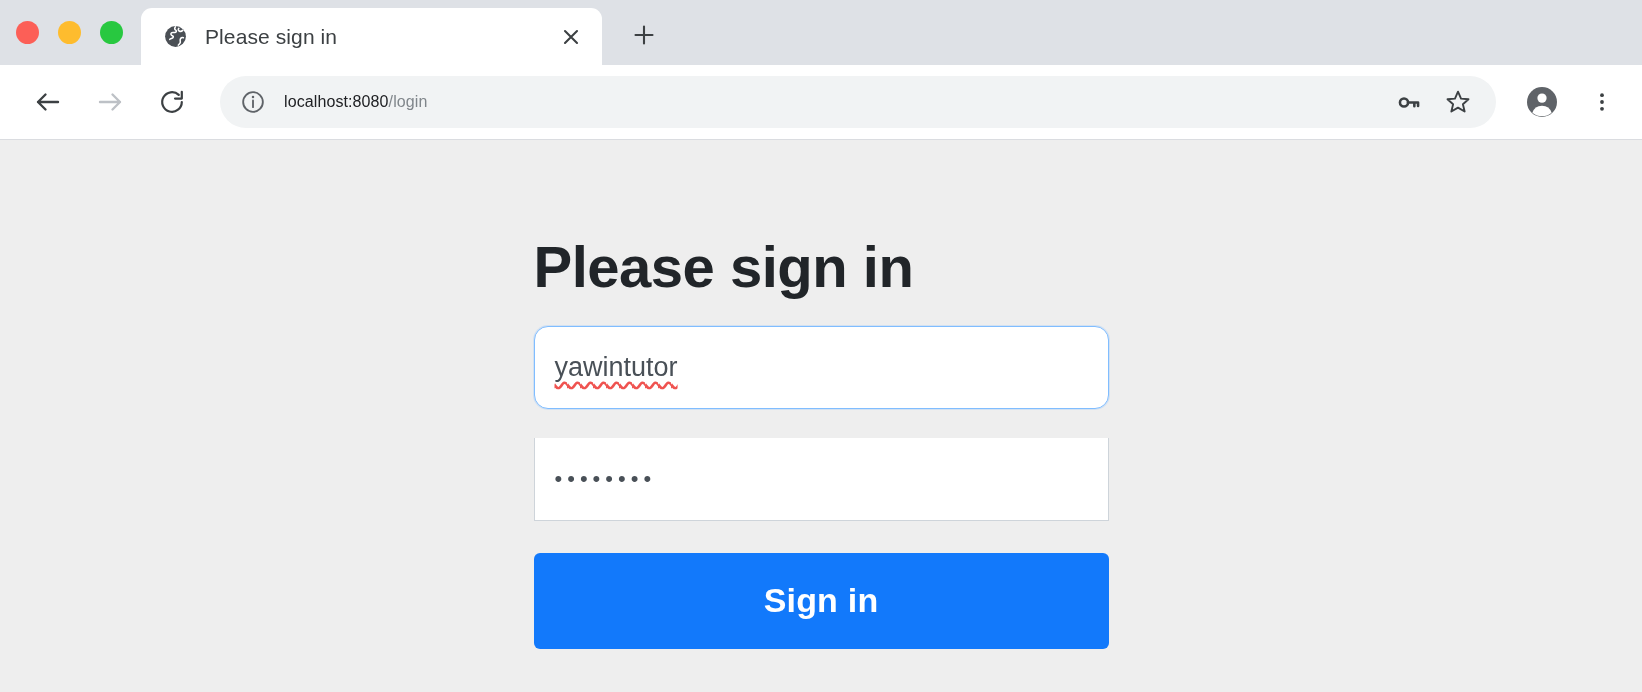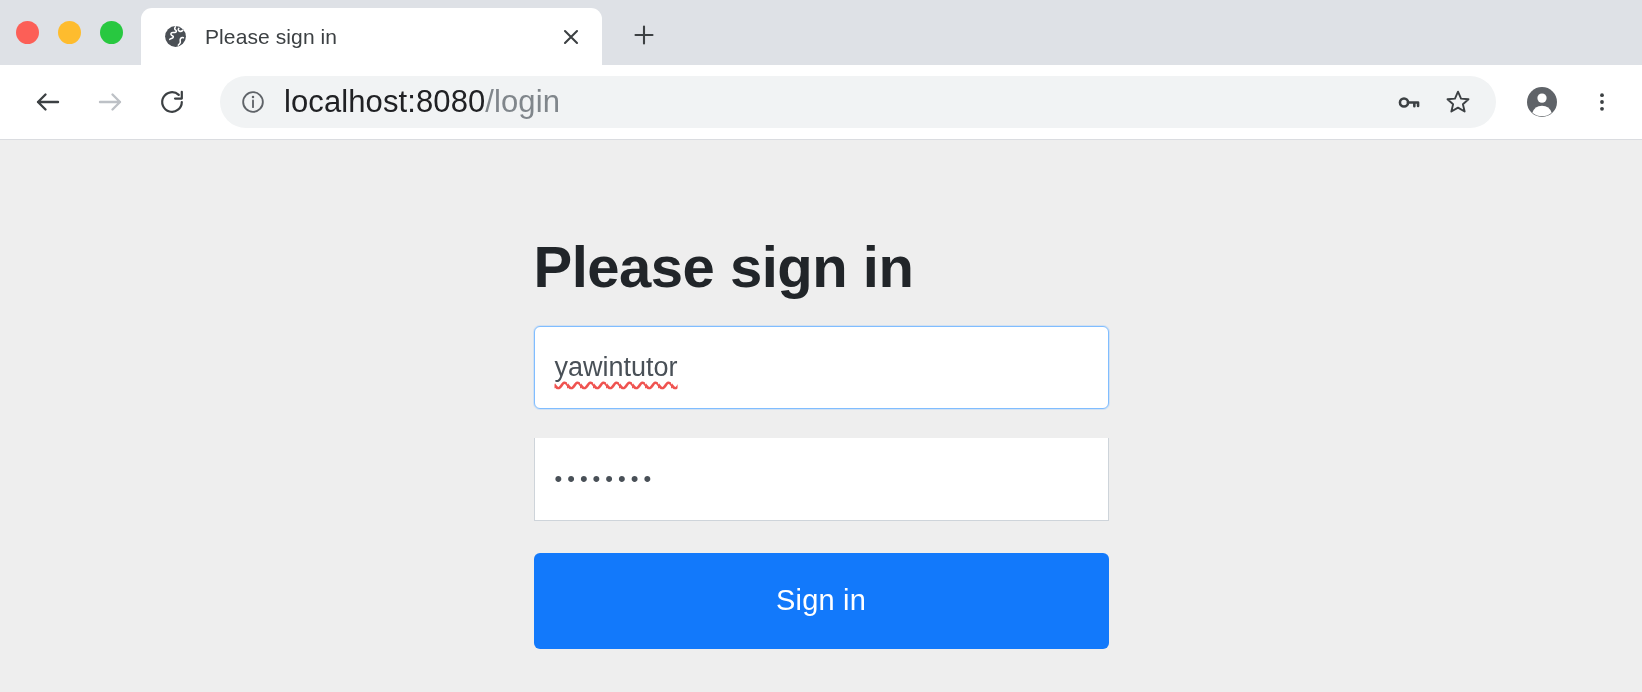--- a/index.html
+++ b/index.html
@@ -141,21 +141,21 @@
   .omni-info {
     width: 34px;
     height: 34px;
     display: flex;
     align-items: center;
     justify-content: center;
     flex: 0 0 auto;
     margin-right: 14px;
   }
   .omni-url {
-    font-size: 31px;
+    font-size: 16px;
     color: #202124;
     white-space: nowrap;
     overflow: hidden;
     text-overflow: ellipsis;
     flex: 1 1 auto;
     letter-spacing: 0.1px;
   }
   .omni-url .path { color: #80868b; }
   .omni-action {
     width: 40px;
@@ -210,21 +210,21 @@
     background: #ffffff;
     box-sizing: border-box;
     display: flex;
     align-items: center;
     padding: 0 20px;
     font-size: 27px;
     color: #495057;
   }
   .field.focused {
     border: 1px solid #80bdff;
-    border-radius: 6px;
+    border-radius: 14px;
     box-shadow: 0 0 0 1px rgba(128,189,255,0.25);
     margin-bottom: 29px;
   }
   .field.plain {
     border: 1px solid #ced4da;
     border-top: none;
     margin-bottom: 32px;
   }
   .field-text {
     position: relative;
@@ -242,27 +242,28 @@
     color: #495057;
     line-height: 1;
   }
   .signin-btn {
     width: 575px;
     height: 96px;
     background: #1279fb;
     border: none;
     border-radius: 6px;
     color: #ffffff;
-    font-size: 29px;
+    font-size: 34px;
     font-family: "Liberation Sans", sans-serif;
     display: flex;
     align-items: center;
     justify-content: center;
     padding: 0;
     letter-spacing: 0.2px;
+    font-weight: bold;
   }
 </style>
 </head>
 <body>
 
 <div class="browser">
 
   <div class="tabstrip">
 
     <div class="traffic-lights">

